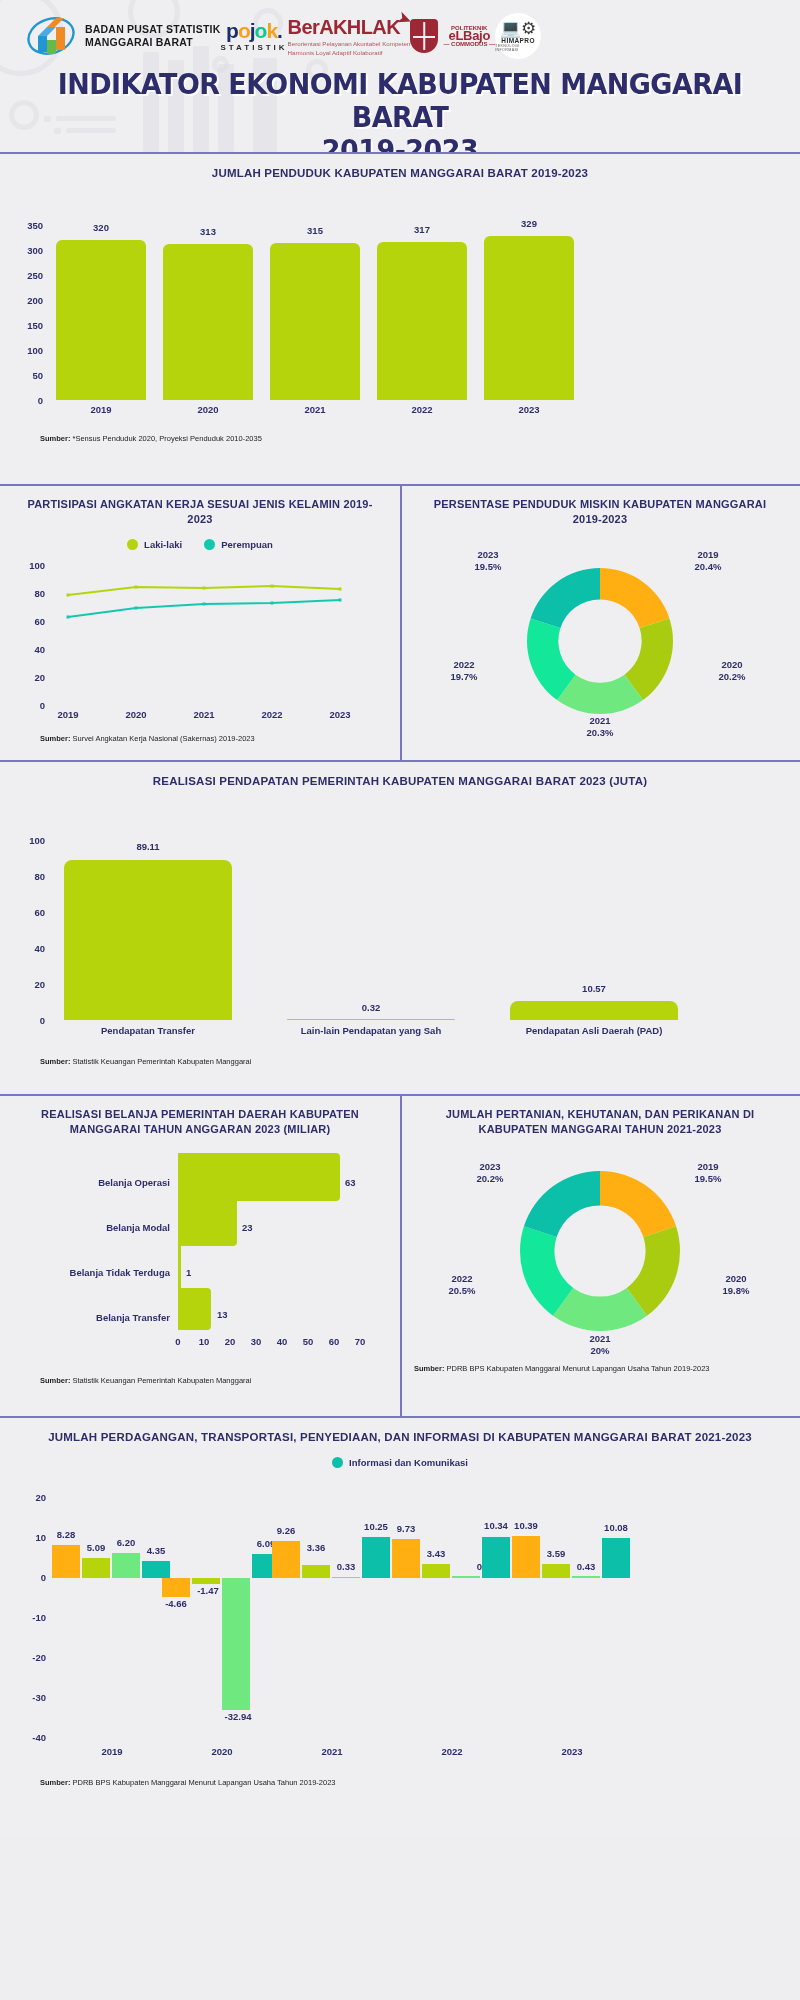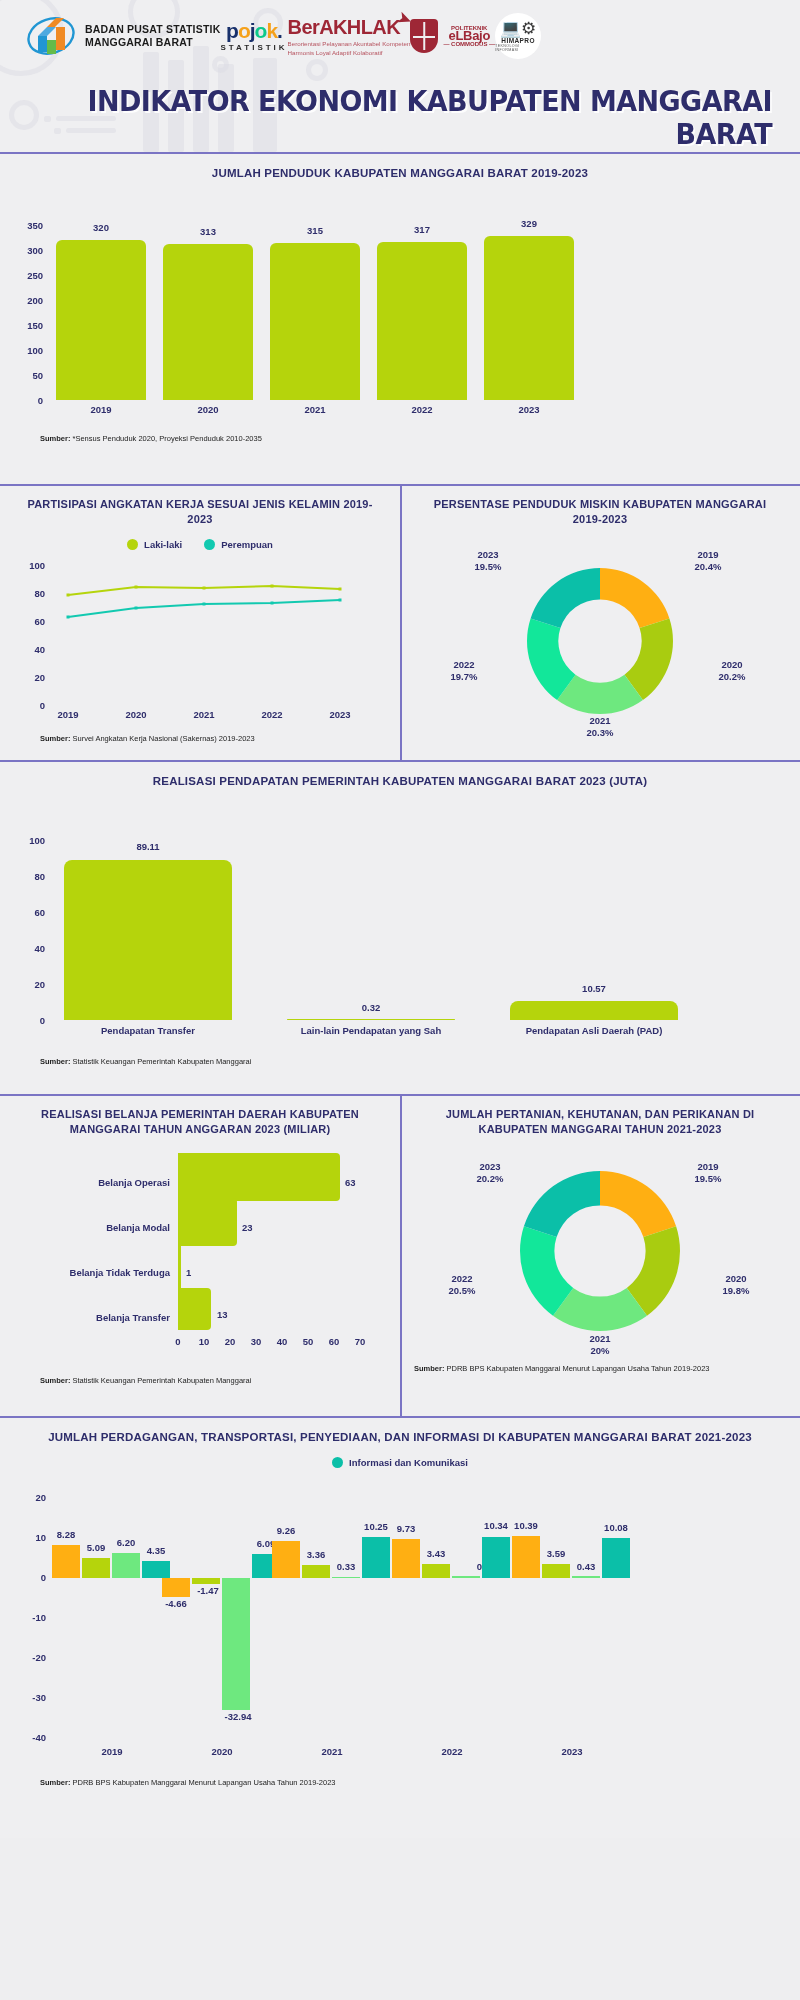--- a/index.html
+++ b/index.html
@@ -47,21 +47,21 @@
   .shield { width: 28px; height: 34px; background:#9e2736; border-radius: 4px 4px 14px 14px; position:relative; overflow:hidden;}
   .shield:after{content:"";position:absolute;left:50%;top:3px;width:1.5px;height:28px;background:#efeff1;transform:translateX(-50%);}
   .shield:before{content:"";position:absolute;top:50%;left:3px;right:3px;height:1.5px;background:#efeff1;}
   .pol-text{font-size:6px;color:#9e2736;line-height:8px;text-align:center;font-weight:bold;}
   .pol-text .big{font-size:13px;display:block;letter-spacing:-.3px;}
   .logo-himapro{width:46px;height:46px;border-radius:50%;background:#fff;display:flex;flex-direction:column;align-items:center;justify-content:center;}
   .hp-glyph{font-size:17px;color:#3a3a3a;line-height:17px;}
   .hp-name{font-size:6.5px;font-weight:bold;color:#2a2a2a;letter-spacing:.4px;}
   .hp-sub{font-size:3.6px;color:#555;letter-spacing:.4px;}
 
-  .title-wrap { position: relative; text-align: right; margin-top: 23px; }
+  .title-wrap { position: relative; text-align: center; margin-top: 6px; }
   .main-title {
     font-family: "DejaVu Sans", sans-serif;
     font-size: 29px; font-weight: bold; color: #2e2d6b;
     letter-spacing: -0.6px; line-height: 33px;
     transform: scaleX(0.93); transform-origin: center;
     text-shadow: 2px 2px 0 rgba(255,255,255,.85);
   }
   .main-title .yr { display:block; }
 
   
@@ -469,21 +469,21 @@
       <div class="bar-val" style="left:188px;top:111px;width:40px;">-1.47</div>
       <div class="bar" style="left:222px;top:104px;width:28px;height:131.8px;background:#6ee87f;"></div>
       <div class="bar-val" style="left:216px;top:237px;width:44px;">-32.94</div>
       <div class="bar" style="left:252px;top:79.6px;width:28px;height:24.4px;background:#0bbfa8;"></div>
       <div class="bar-val" style="left:248px;top:64px;width:36px;">6.09</div>
       <div class="cat-label" style="left:187px;top:272px;width:70px;">2020</div>
 
       <div class="bar" style="left:272px;top:66.9px;width:28px;height:37.1px;background:#ffaf12;"></div>
       <div class="bar-val" style="left:268px;top:51px;width:36px;">9.26</div>
       <div class="bar" style="left:302px;top:90.6px;width:28px;height:13.4px;background:#b5d40c;"></div>
-      <div class="bar-val" style="left:298px;top:75px;width:36px;">3.36</div>
+      <div class="bar-val" style="left:298px;top:68px;width:36px;">3.36</div>
       <div class="bar" style="left:332px;top:102.7px;width:28px;height:1.3px;background:#6ee87f;"></div>
       <div class="bar-val" style="left:328px;top:87px;width:36px;">0.33</div>
       <div class="bar" style="left:362px;top:63px;width:28px;height:41px;background:#0bbfa8;"></div>
       <div class="bar-val" style="left:356px;top:47px;width:40px;">10.25</div>
       <div class="cat-label" style="left:297px;top:272px;width:70px;">2021</div>
 
       <div class="bar" style="left:392px;top:65.1px;width:28px;height:38.9px;background:#ffaf12;"></div>
       <div class="bar-val" style="left:388px;top:49px;width:36px;">9.73</div>
       <div class="bar" style="left:422px;top:90.3px;width:28px;height:13.7px;background:#b5d40c;"></div>
       <div class="bar-val" style="left:418px;top:74px;width:36px;">3.43</div>

